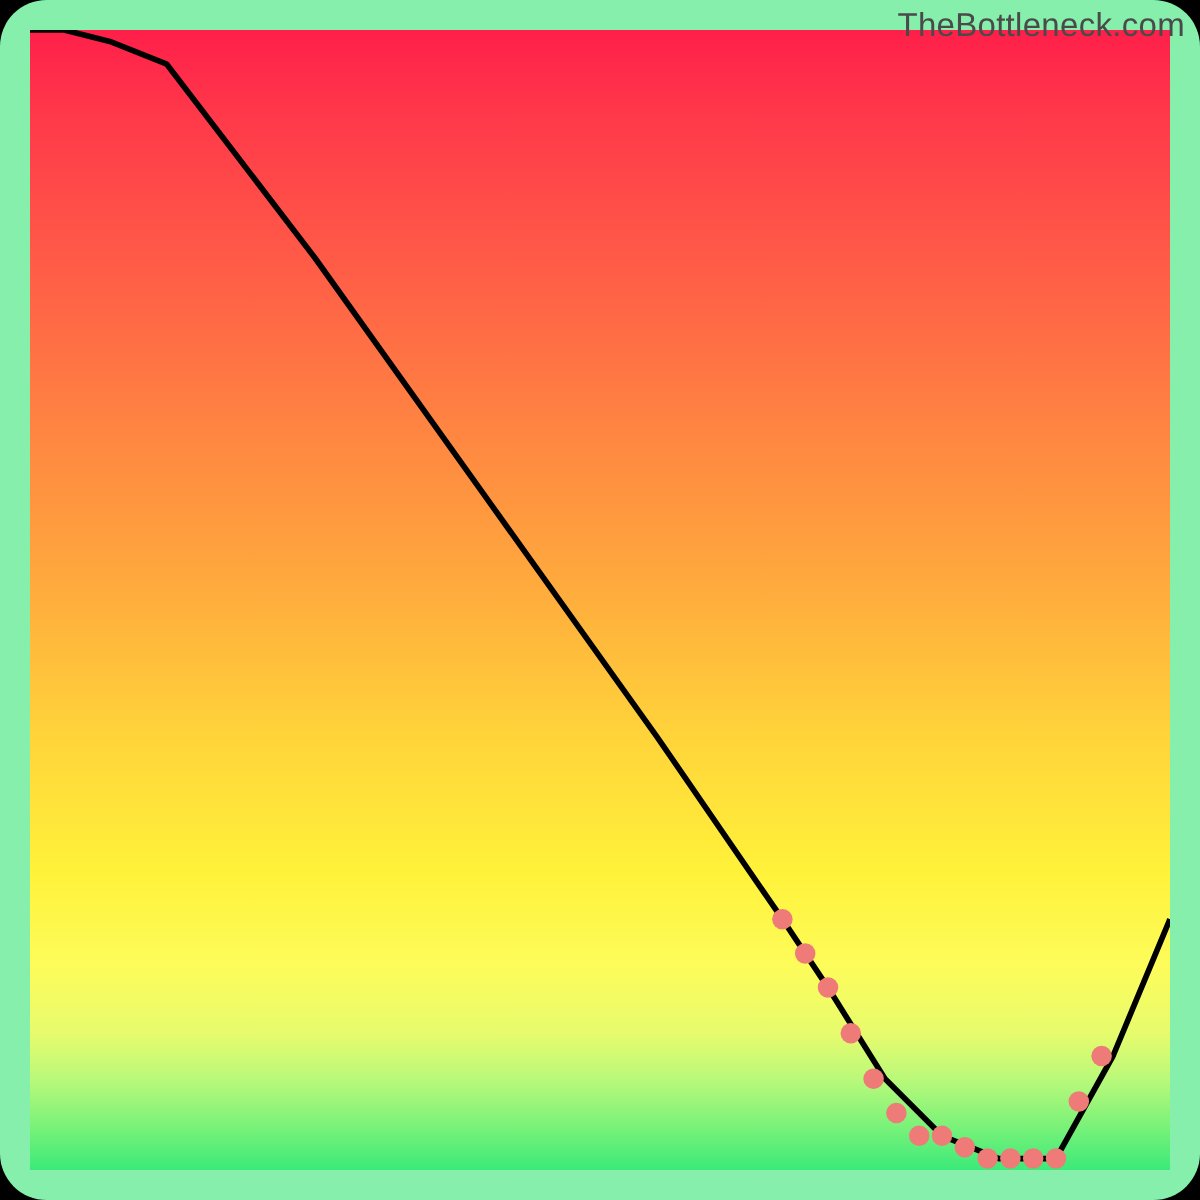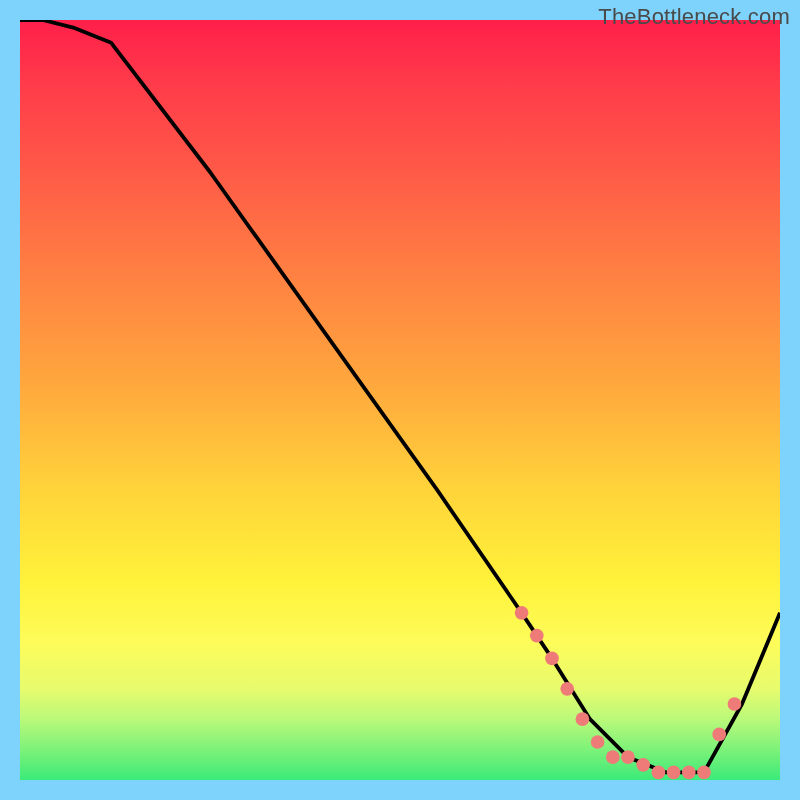--- a/index.html
+++ b/index.html
@@ -8,21 +8,22 @@
     width: 800px;
     height: 800px;
     background: #000;
     overflow: hidden;
     font-family: Arial, Helvetica, sans-serif;
   }
   .frame {
     position: relative;
     width: 800px;
     height: 800px;
-    background: #7dd3fc;
+    background: #86efac;
+    border-radius: 31px;
   }
   .watermark {
     position: absolute;
     top: 4px;
     right: 10px;
     color: #4a4a4a;
     font-size: 22px;
     font-weight: 500;
     letter-spacing: 0.2px;
     z-index: 20;

